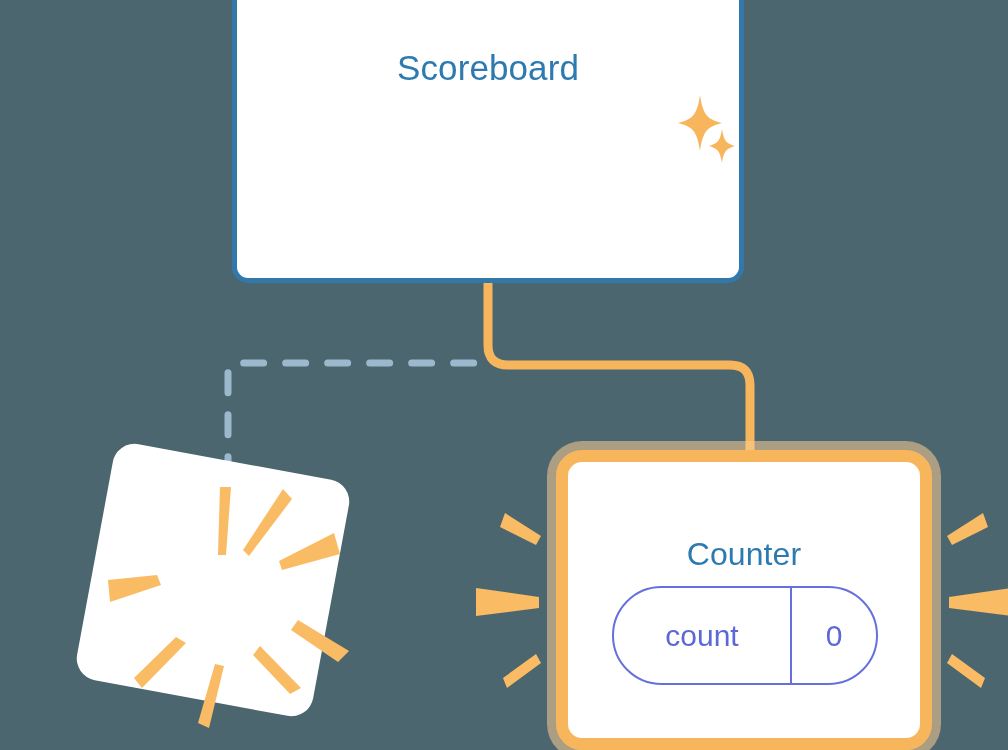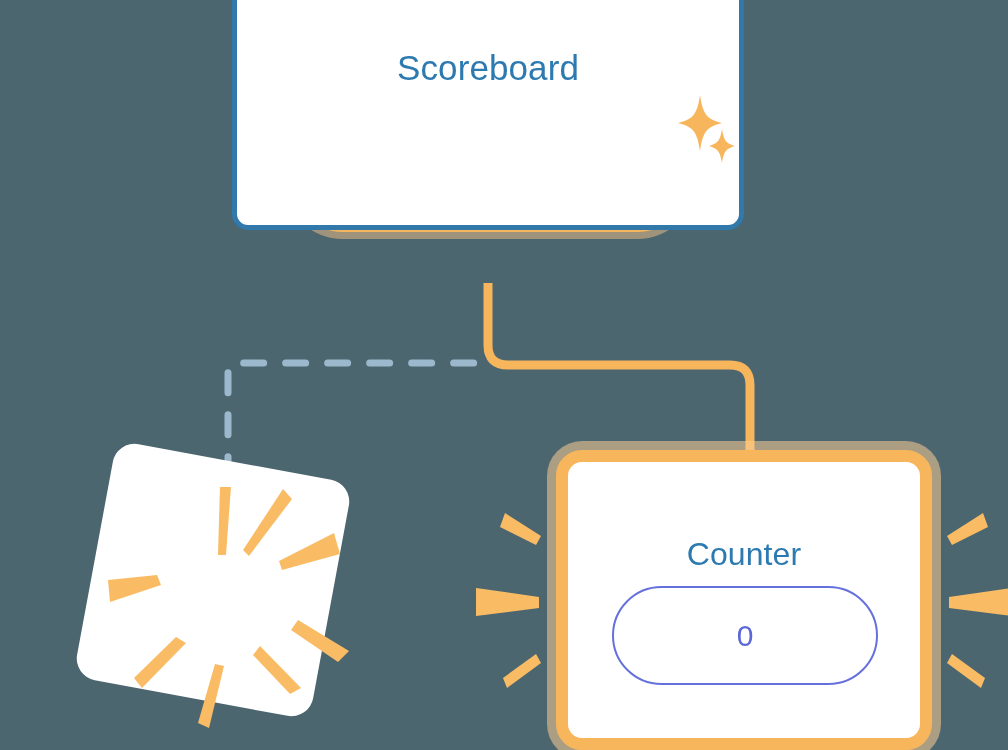--- a/index.html
+++ b/index.html
@@ -36,21 +36,21 @@
   .comp-box {
     position: absolute;
     box-sizing: border-box;
     background: #ffffff;
     z-index: 3;
   }
   #scoreboard-box {
     left: 232px;
     top: 0px;
     width: 512px;
-    height: 230px;
+    height: 283px;
     border: 5px solid #3179ab;
     border-top: 0;
     border-radius: 0 0 16px 16px;
   }
   .comp-title {
     text-align: center;
     color: #2d7ab0;
     font-weight: 400;
     letter-spacing: 0.1px;
   }
@@ -165,20 +165,21 @@
     <div class="cell val">false</div>
   </div>
 
   <div id="blank-card"></div>
 
   <div class="comp-box" id="counter-box">
     <div class="comp-title" id="counter-title">Counter</div>
   </div>
 
   <div class="pill" id="counter-pill">
+    <div class="cell key">count</div>
     <div class="cell val">0</div>
   </div>
 
   <svg class="layer front" viewBox="0 0 1008 750">
 
     <g>
       <path d="M 700 95 C 703 115 707 119 722 123 C 707 127 703 131 700 151
                C 697 131 693 127 678 123 C 693 119 697 115 700 95 Z" fill="#f8b65c"></path>
     </g>
     <g>

